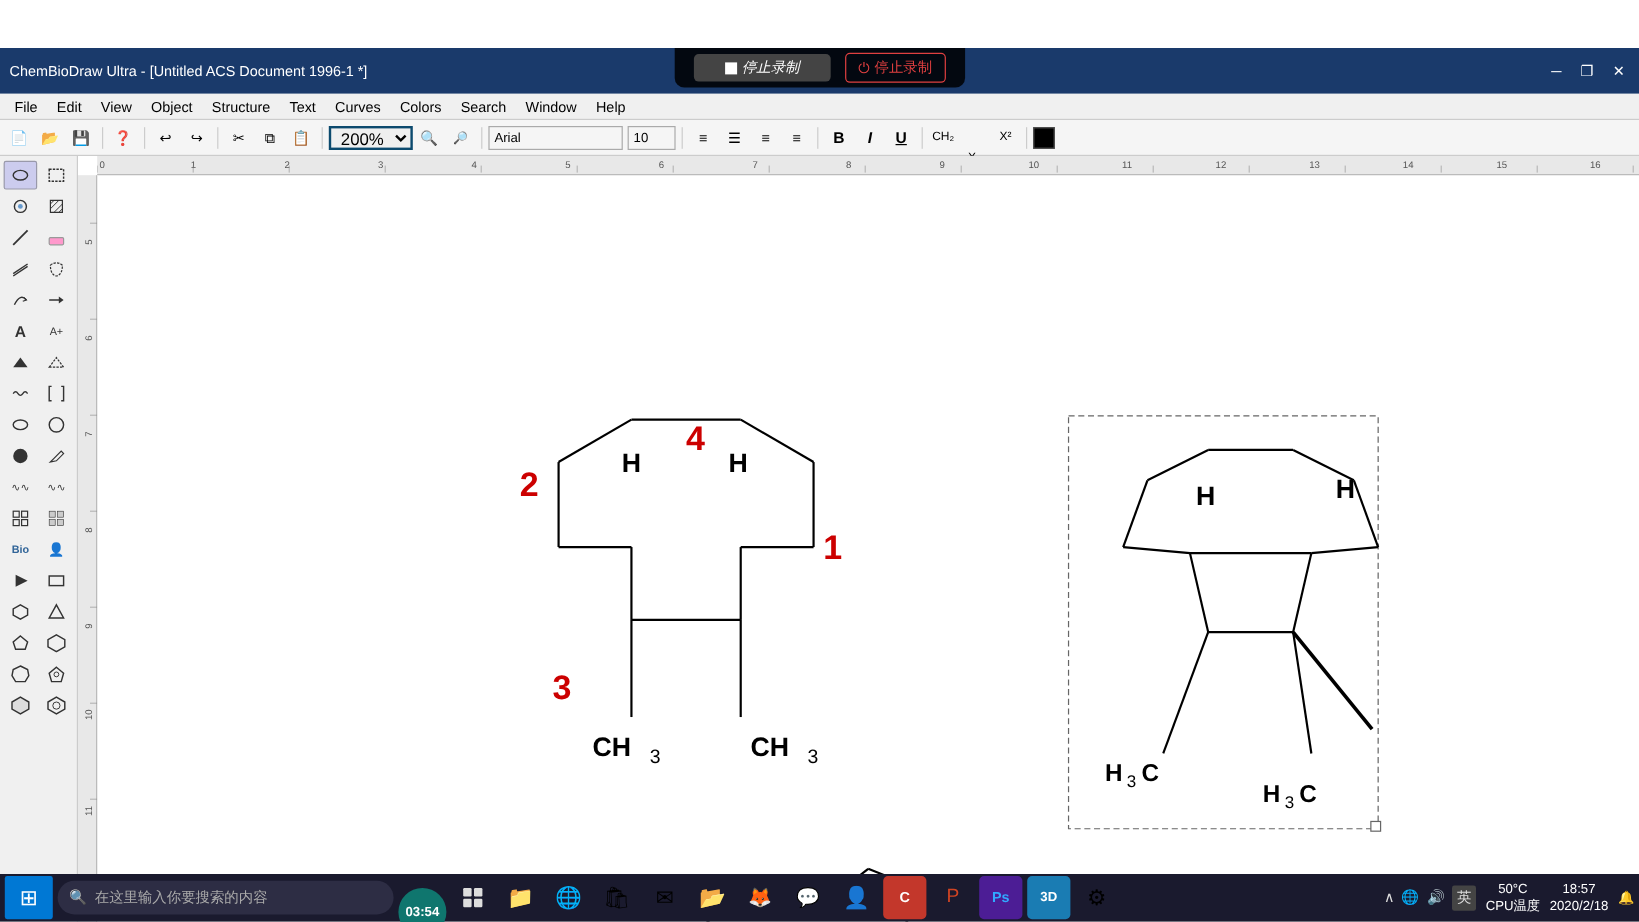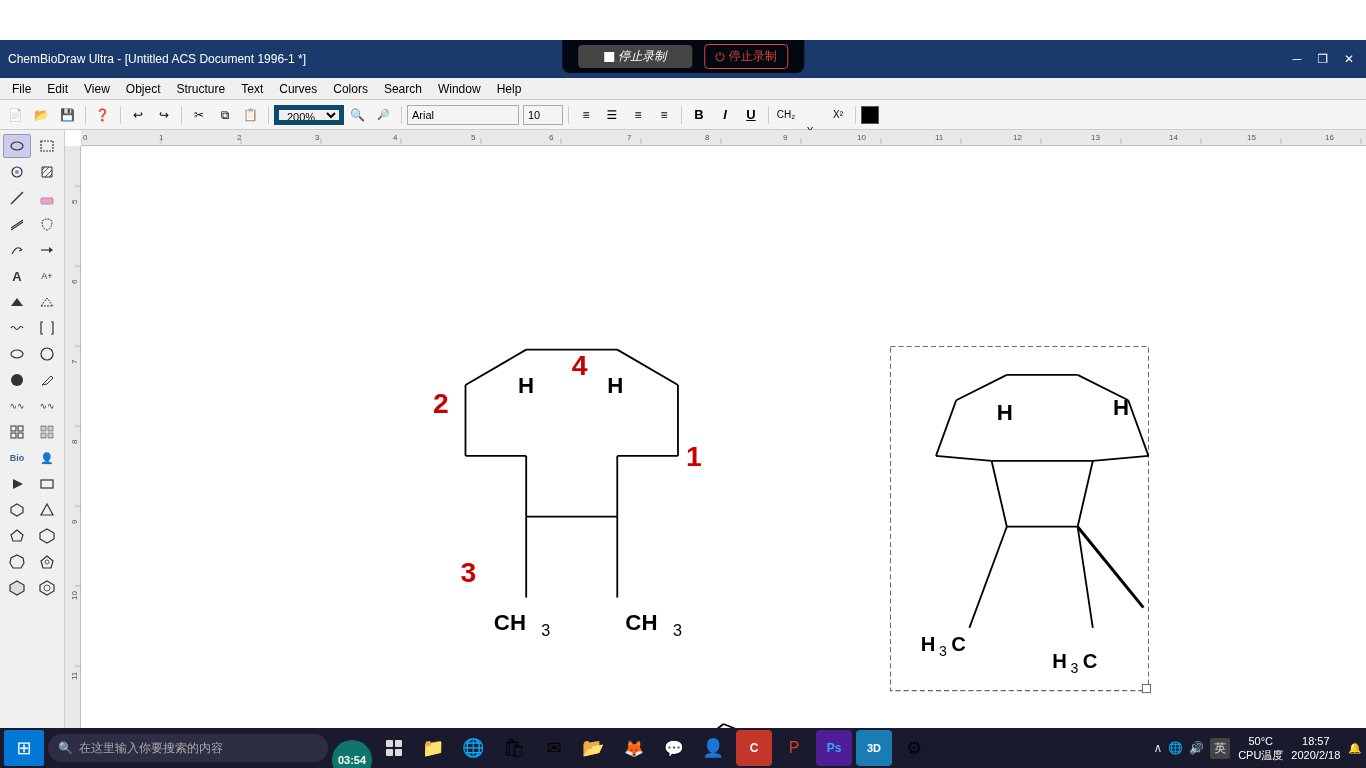--- a/index.html
+++ b/index.html
@@ -86,22 +86,22 @@
       width: 24px; height: 22px;
       display: flex; align-items: center; justify-content: center;
       cursor: pointer;
       border: 1px solid transparent;
       border-radius: 2px;
       font-size: 12px;
     }
     .tb-sep { width: 1px; height: 18px; background: #ccc; margin: 0 3px; }
     .tb-zoom {
       width: 70px; height: 20px;
-      border: 5px solid #0c4a6e;
-      font-size: 11px;
+      border: 2px solid #0c4a6e;
+      font-size: 14px;
       padding: 0 4px;
     }
     .tb-format-btn {
       width: 24px; height: 22px;
       display: flex; align-items: center; justify-content: center;
       cursor: pointer;
       border: 1px solid transparent;
       font-size: 13px;
       font-weight: bold;
     }

